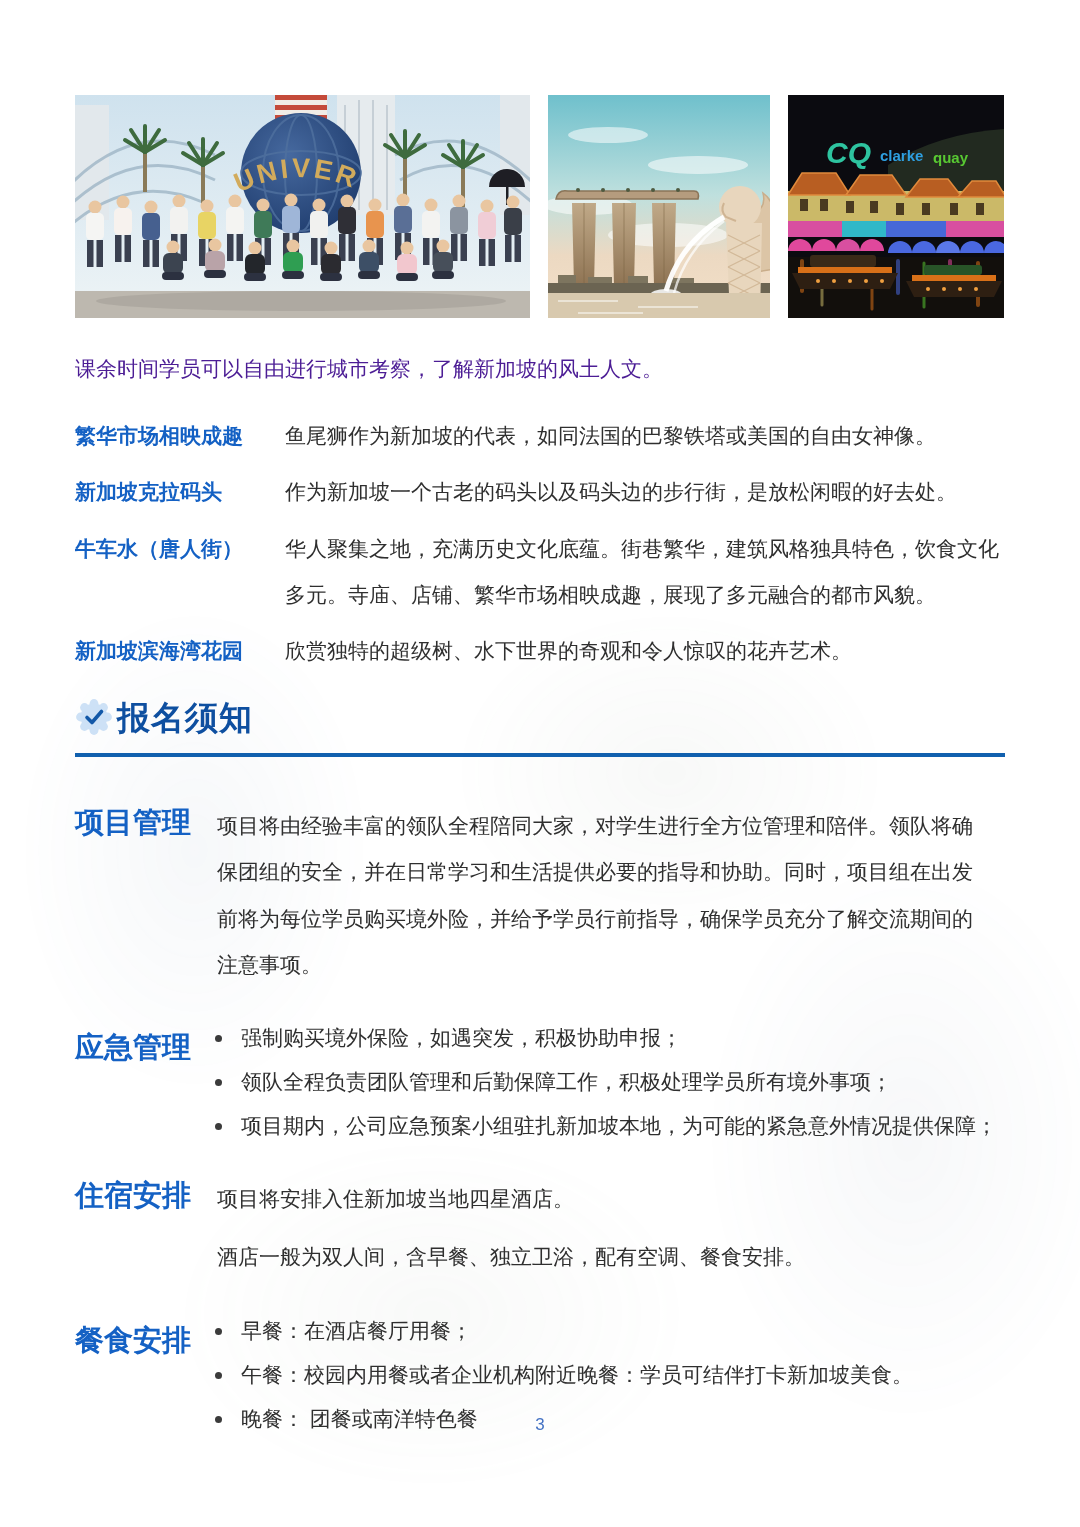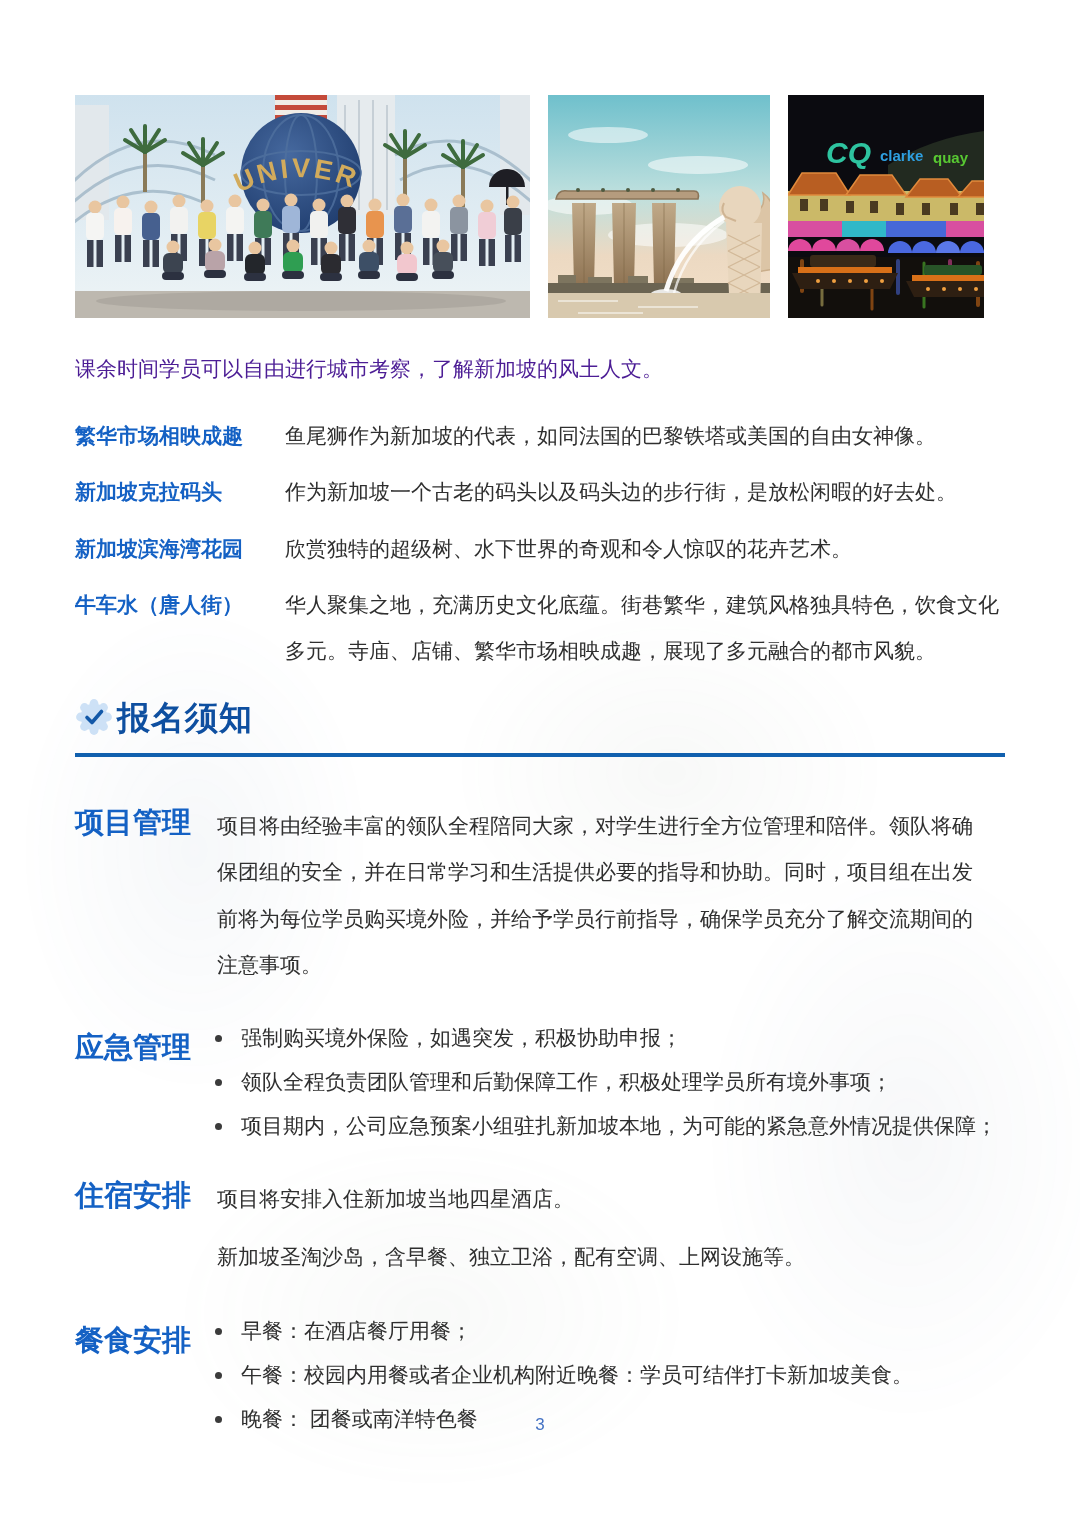--- a/index.html
+++ b/index.html
@@ -11,21 +11,21 @@
       radial-gradient(320px 240px at 62% 22%, #7d8d7d, transparent 70%),
       radial-gradient(300px 420px at 84% 60%, #6d7d95, transparent 70%),
       radial-gradient(380px 260px at 40% 78%, #8d9d8d, transparent 70%);}
   .content{position:relative;padding:0 75px;}
   
   .photos{display:flex;gap:18px;padding-top:95px;}
   .photo{height:223px;overflow:hidden;background:#dde4e8;}
   .photo svg{display:block;}
   .photo1{width:455px;}
   .photo2{width:222px;}
-  .photo3{width:196px;}
+  .photo3{width:216px;}
   
   .intro{margin-top:28px;font-size:21px;line-height:2.2;color:#4c1d95;}
   
   .attractions{margin-top:14px;}
   .attr-row{display:flex;margin-bottom:10px;}
   .attr-label{flex:0 0 210px;font-size:21px;font-weight:700;color:#1461c4;line-height:2.2;}
   .attr-desc{flex:1;font-size:21px;color:#2f2f2f;line-height:2.2;}
   
   .section-header{margin-top:22px;display:flex;align-items:center;gap:4px;}
   .section-title{font-size:33px;font-weight:700;color:#0e4fa0;letter-spacing:1px;}
@@ -324,26 +324,26 @@
     <div class="attractions">
       <div class="attr-row">
         <div class="attr-label">繁华市场相映成趣</div>
         <div class="attr-desc">鱼尾狮作为新加坡的代表，如同法国的巴黎铁塔或美国的自由女神像。</div>
       </div>
       <div class="attr-row">
         <div class="attr-label">新加坡克拉码头</div>
         <div class="attr-desc">作为新加坡一个古老的码头以及码头边的步行街，是放松闲暇的好去处。</div>
       </div>
       <div class="attr-row">
+        <div class="attr-label">牛车水（唐人街）</div>
+        <div class="attr-desc">华人聚集之地，充满历史文化底蕴。街巷繁华，建筑风格独具特色，饮食文化多元。寺庙、店铺、繁华市场相映成趣，展现了多元融合的都市风貌。</div>
+      </div>
+      <div class="attr-row">
         <div class="attr-label">新加坡滨海湾花园</div>
         <div class="attr-desc">欣赏独特的超级树、水下世界的奇观和令人惊叹的花卉艺术。</div>
-      </div>
-      <div class="attr-row">
-        <div class="attr-label">牛车水（唐人街）</div>
-        <div class="attr-desc">华人聚集之地，充满历史文化底蕴。街巷繁华，建筑风格独具特色，饮食文化多元。寺庙、店铺、繁华市场相映成趣，展现了多元融合的都市风貌。</div>
       </div>
     </div>
 
     <div class="section-header">
       <span>
         <svg width="38" height="38" viewBox="0 0 38 38">
           <g fill="#cde1f6">
             <circle cx="19" cy="19" r="13.5"></circle>
             <circle cx="19" cy="5.5" r="4.4"></circle>
               <circle cx="19" cy="32.5" r="4.4"></circle>
@@ -387,21 +387,21 @@
                 <span>项目期内，公司应急预案小组驻扎新加坡本地，为可能的紧急意外情况提供保障；</span>
               </li>
           </ul>
         </div>
       </div>
 
       <div class="notice">
         <div class="notice-label">住宿安排</div>
         <div class="notice-body">
           <p>项目将安排入住新加坡当地四星酒店。</p>
-          <p>新加坡圣淘沙岛，含早餐、独立卫浴，配有空调、上网设施等。</p>
+          <p>酒店一般为双人间，含早餐、独立卫浴，配有空调、餐食安排。</p>
         </div>
       </div>
 
       <div class="notice">
         <div class="notice-label">餐食安排</div>
         <div class="notice-body">
           <ul class="bullets">
             <li>
                 <span class="dot"></span>
                 <span>早餐：在酒店餐厅用餐；</span>

